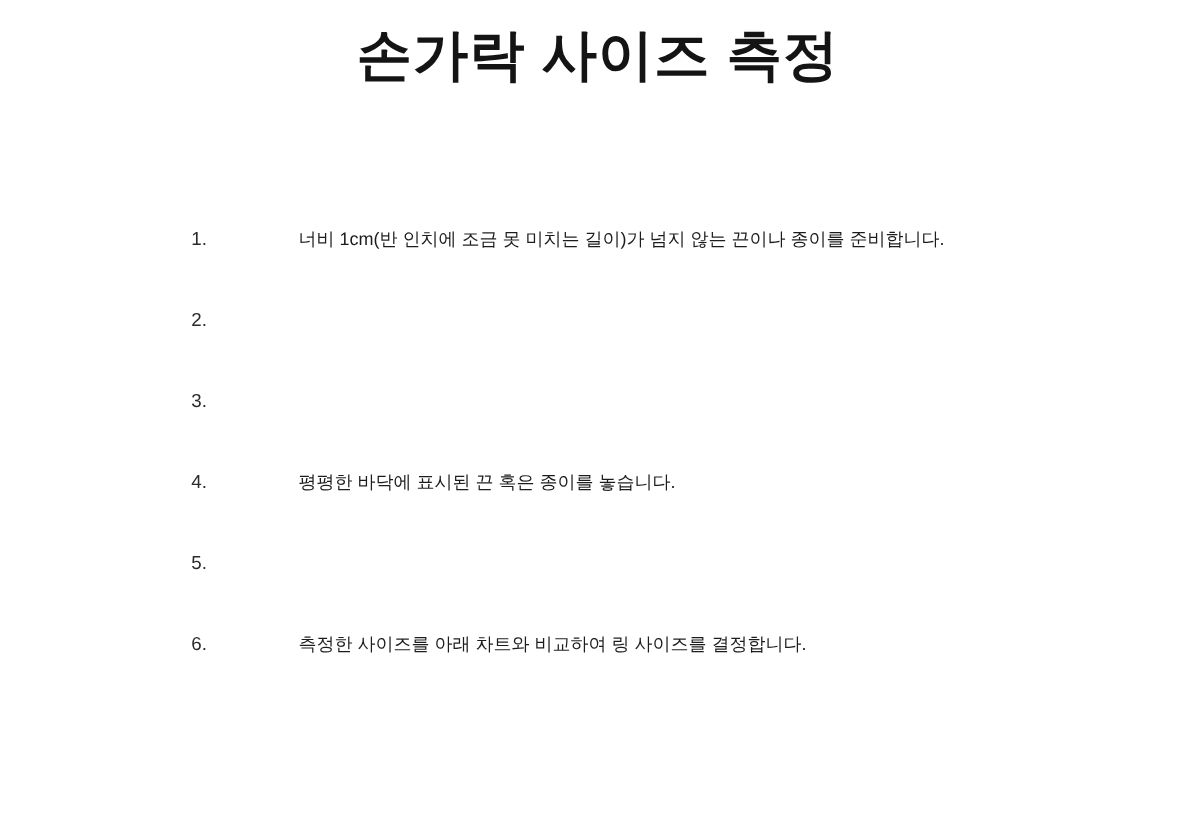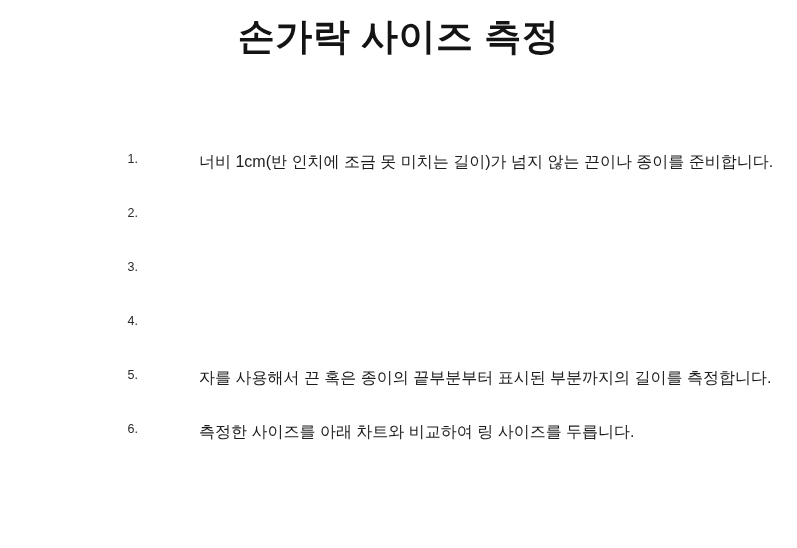--- a/index.html
+++ b/index.html
@@ -48,21 +48,21 @@
     width: 75px;
     text-align: right;
     padding-right: 0;
     margin-left: 63px;
     font-size: 12.5px;
     color: #2b2b2b;
     line-height: 1.2;
   }
   .step-text {
     margin-left: 61px;
-    font-size: 16px;
+    font-size: 12px;
     color: #1c1c1c;
     line-height: 1.3;
     white-space: nowrap;
   }
 </style>
 </head>
 <body>
 
 <div class="page">
 
@@ -78,27 +78,27 @@
     <li class="step">
       <span class="step-num">2.</span>
     </li>
 
     <li class="step">
       <span class="step-num">3.</span>
     </li>
 
     <li class="step">
       <span class="step-num">4.</span>
+      <span class="step-text">평평한 바닥에 표시된 끈 혹은 종이를 놓습니다.</span>
     </li>
 
     <li class="step">
       <span class="step-num">5.</span>
-      <span class="step-text">자를 사용해서 끈 혹은 종이의 끝부분부터 표시된 부분까지의 길이를 측정합니다.</span>
     </li>
 
     <li class="step">
       <span class="step-num">6.</span>
-      <span class="step-text">측정한 사이즈를 아래 차트와 비교하여 링 사이즈를 두릅니다.</span>
+      <span class="step-text">측정한 사이즈를 아래 차트와 비교하여 링 사이즈를 결정합니다.</span>
     </li>
 
   </ol>
 
 </div>
 
 </body></html>

